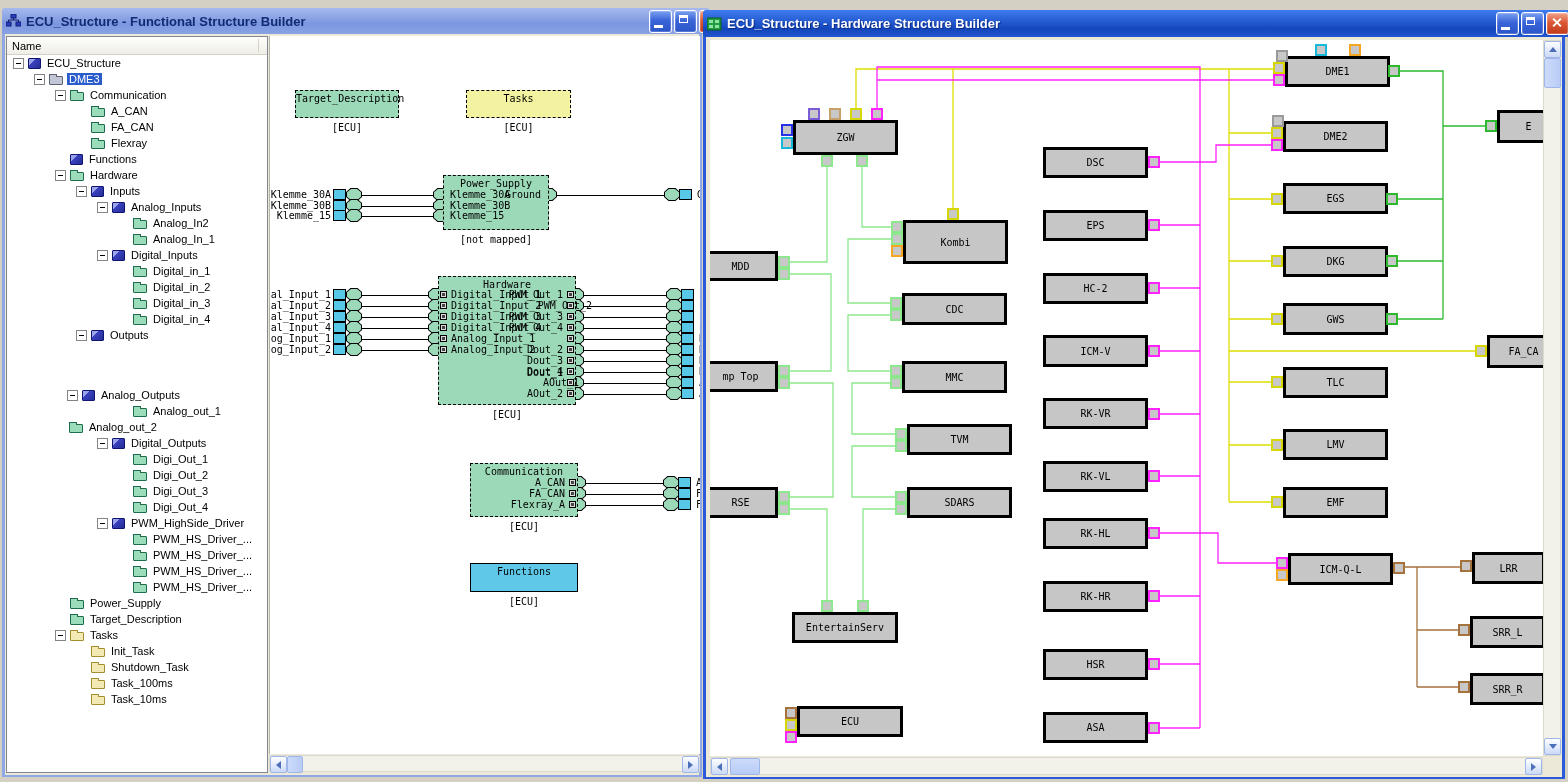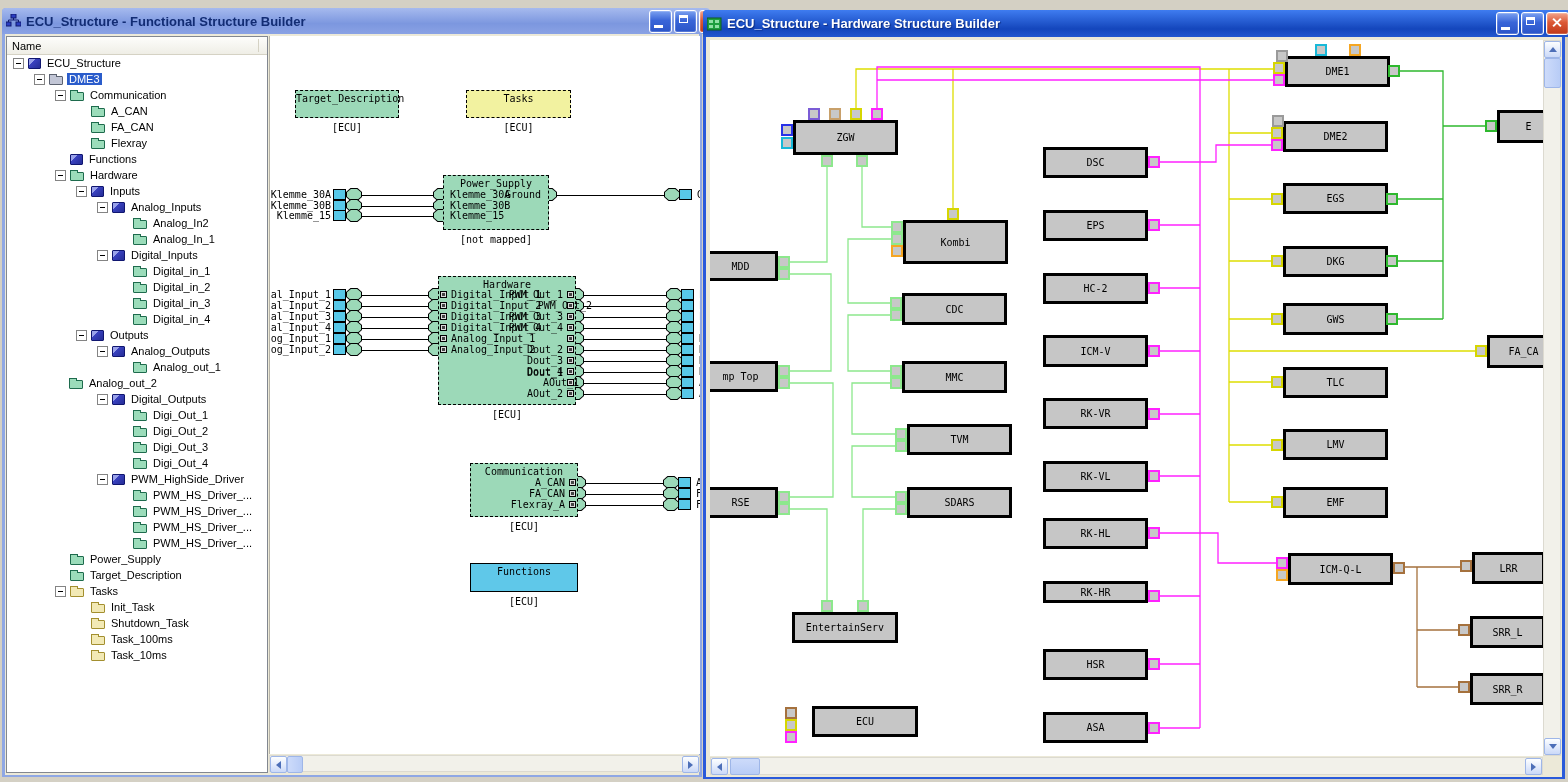--- a/index.html
+++ b/index.html
@@ -200,21 +200,21 @@
       <div class="trow" style="padding-left: 111px;">
         <div class="expspace"></div>
         <div class="ic fgreen"></div>
         <span class="tlabel">Digital_in_4</span>
       </div>
       <div class="trow" style="padding-left: 69px;">
         <div class="exp"></div>
         <div class="ic pkg"></div>
         <span class="tlabel">Outputs</span>
       </div>
-      <div class="trow" style="padding-left: 90px;">
+      <div class="trow" style="padding-left: 60px; margin-top: 44px;">
         <div class="exp"></div>
         <div class="ic pkg"></div>
         <span class="tlabel">Analog_Outputs</span>
       </div>
       <div class="trow" style="padding-left: 111px;">
         <div class="expspace"></div>
         <div class="ic fgreen"></div>
         <span class="tlabel">Analog_out_1</span>
       </div>
       <div class="trow" style="padding-left: 47px;">
@@ -622,21 +622,21 @@
     <div class="node" style="left: -7px; top: 447px; width: 75px; height: 31px;">
       <span>RSE</span>
     </div>
     <div class="port" style="left: 68px; top: 451px; width: 12px; height: 12px; border-color: rgb(141, 232, 141);"></div>
     <div class="port" style="left: 68px; top: 463px; width: 12px; height: 12px; border-color: rgb(141, 232, 141);"></div>
     <div class="node" style="left: 82px; top: 572px; width: 106px; height: 31px;">
       <span>EntertainServ</span>
     </div>
     <div class="port" style="left: 111px; top: 560px; width: 12px; height: 12px; border-color: rgb(141, 232, 141);"></div>
     <div class="port" style="left: 147px; top: 560px; width: 12px; height: 12px; border-color: rgb(141, 232, 141);"></div>
-    <div class="node" style="left: 102px; top: 666px; width: 106px; height: 31px;">
+    <div class="node" style="left: 87px; top: 666px; width: 106px; height: 31px;">
       <span>ECU</span>
     </div>
     <div class="port" style="left: 75px; top: 667px; width: 12px; height: 12px; border-color: rgb(165, 113, 61);"></div>
     <div class="port" style="left: 75px; top: 679px; width: 12px; height: 12px; border-color: rgb(214, 214, 0);"></div>
     <div class="port" style="left: 75px; top: 691px; width: 12px; height: 12px; border-color: rgb(255, 34, 255);"></div>
     <div class="node" style="left: 333px; top: 107px; width: 105px; height: 31px;">
       <span>DSC</span>
     </div>
     <div class="port" style="left: 438px; top: 116px; width: 12px; height: 12px; border-color: rgb(255, 34, 255);"></div>
     <div class="node" style="left: 333px; top: 170px; width: 105px; height: 31px;">
@@ -656,21 +656,21 @@
     </div>
     <div class="port" style="left: 438px; top: 368px; width: 12px; height: 12px; border-color: rgb(255, 34, 255);"></div>
     <div class="node" style="left: 333px; top: 421px; width: 105px; height: 31px;">
       <span>RK-VL</span>
     </div>
     <div class="port" style="left: 438px; top: 430px; width: 12px; height: 12px; border-color: rgb(255, 34, 255);"></div>
     <div class="node" style="left: 333px; top: 478px; width: 105px; height: 31px;">
       <span>RK-HL</span>
     </div>
     <div class="port" style="left: 438px; top: 487px; width: 12px; height: 12px; border-color: rgb(255, 34, 255);"></div>
-    <div class="node" style="left: 333px; top: 541px; width: 105px; height: 22px;">
+    <div class="node" style="left: 333px; top: 541px; width: 105px; height: 31px;">
       <span>RK-HR</span>
     </div>
     <div class="port" style="left: 438px; top: 550px; width: 12px; height: 12px; border-color: rgb(255, 34, 255);"></div>
     <div class="node" style="left: 333px; top: 609px; width: 105px; height: 31px;">
       <span>HSR</span>
     </div>
     <div class="port" style="left: 438px; top: 618px; width: 12px; height: 12px; border-color: rgb(255, 34, 255);"></div>
     <div class="node" style="left: 333px; top: 672px; width: 105px; height: 31px;">
       <span>ASA</span>
     </div>

